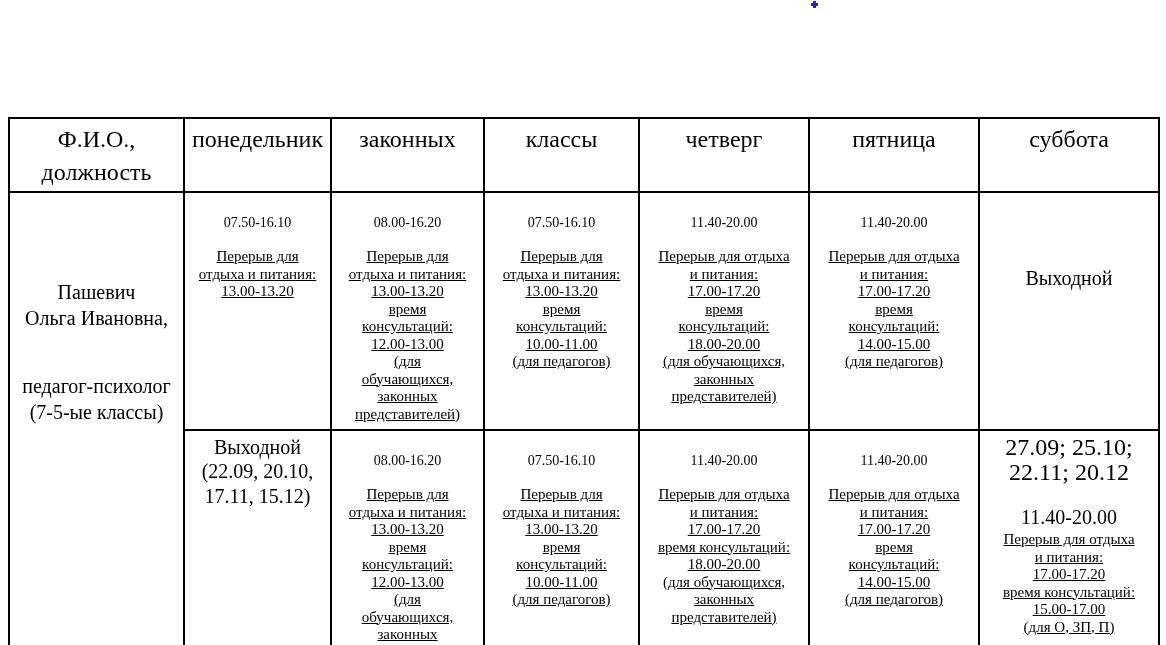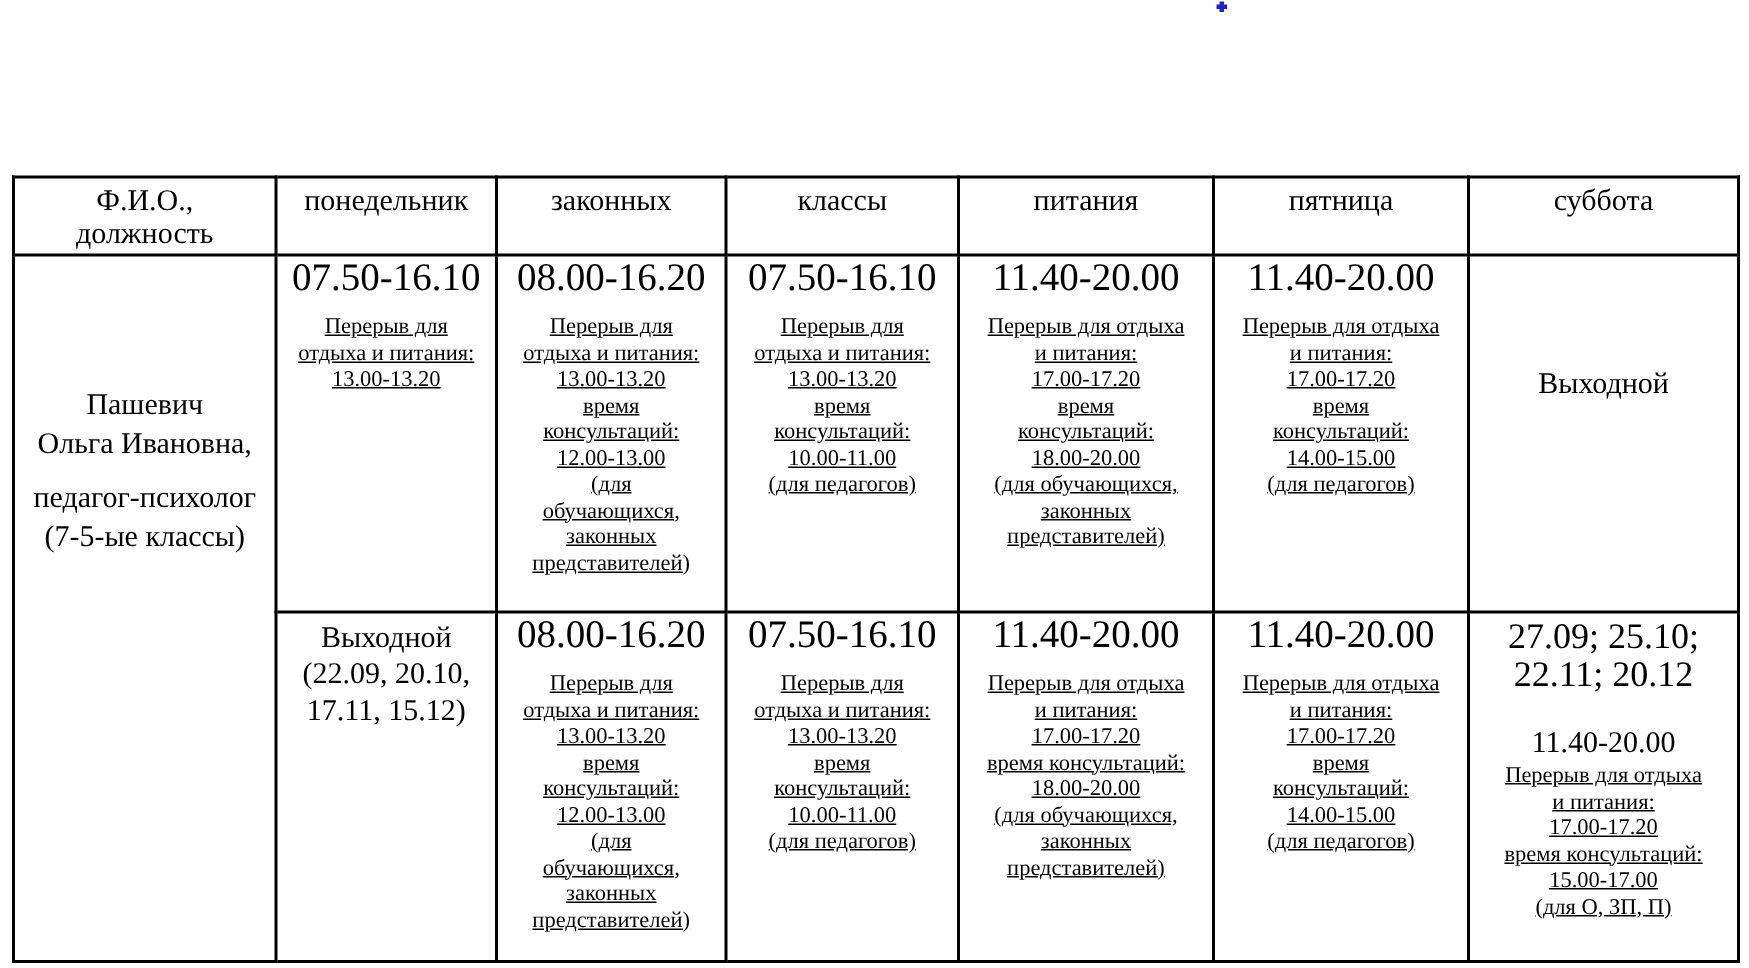--- a/index.html
+++ b/index.html
@@ -51,39 +51,39 @@
     text-align: center;
     padding: 2px 2px;
     overflow: hidden;
   }
 
   tr.header-row   { height: 49px; }
   tr.week1-row    { height: 238px; }
   tr.week2-row    { height: 233px; }
 
   .hdr {
-    font-size: 20px;
-    line-height: 22px;
+    font-size: 24px;
+    line-height: 33px;
     white-space: pre-line;
     padding-top: 2px;
     text-align: center;
   }
 
   .person-cell {
     padding-top: 86px !important;
     font-size: 20px;
     line-height: 26px;
   }
-  .person-name  { white-space: pre-line; margin-bottom: 10px; }
+  .person-name  { white-space: pre-line; margin-bottom: 42px; }
   .person-role  { white-space: pre-line; }
 
   .time {
-    font-size: 26px;
+    font-size: 14px;
     line-height: 24px;
-    margin-top: 0;
+    margin-top: 16px;
     margin-bottom: 13px;
   }
   .details {
     font-size: 15px;
     line-height: 17.5px;
     white-space: pre-line;
     text-decoration: underline;
   }
 
   .dayoff-center {
@@ -138,21 +138,21 @@
     <td>
       <div class="hdr">понедельник</div>
     </td>
     <td>
       <div class="hdr">законных</div>
     </td>
     <td>
       <div class="hdr">классы</div>
     </td>
     <td>
-      <div class="hdr">питания</div>
+      <div class="hdr">четверг</div>
     </td>
     <td>
       <div class="hdr">пятница</div>
     </td>
     <td>
       <div class="hdr">суббота</div>
     </td>
   </tr>
 
   <tr class="week1-row">

